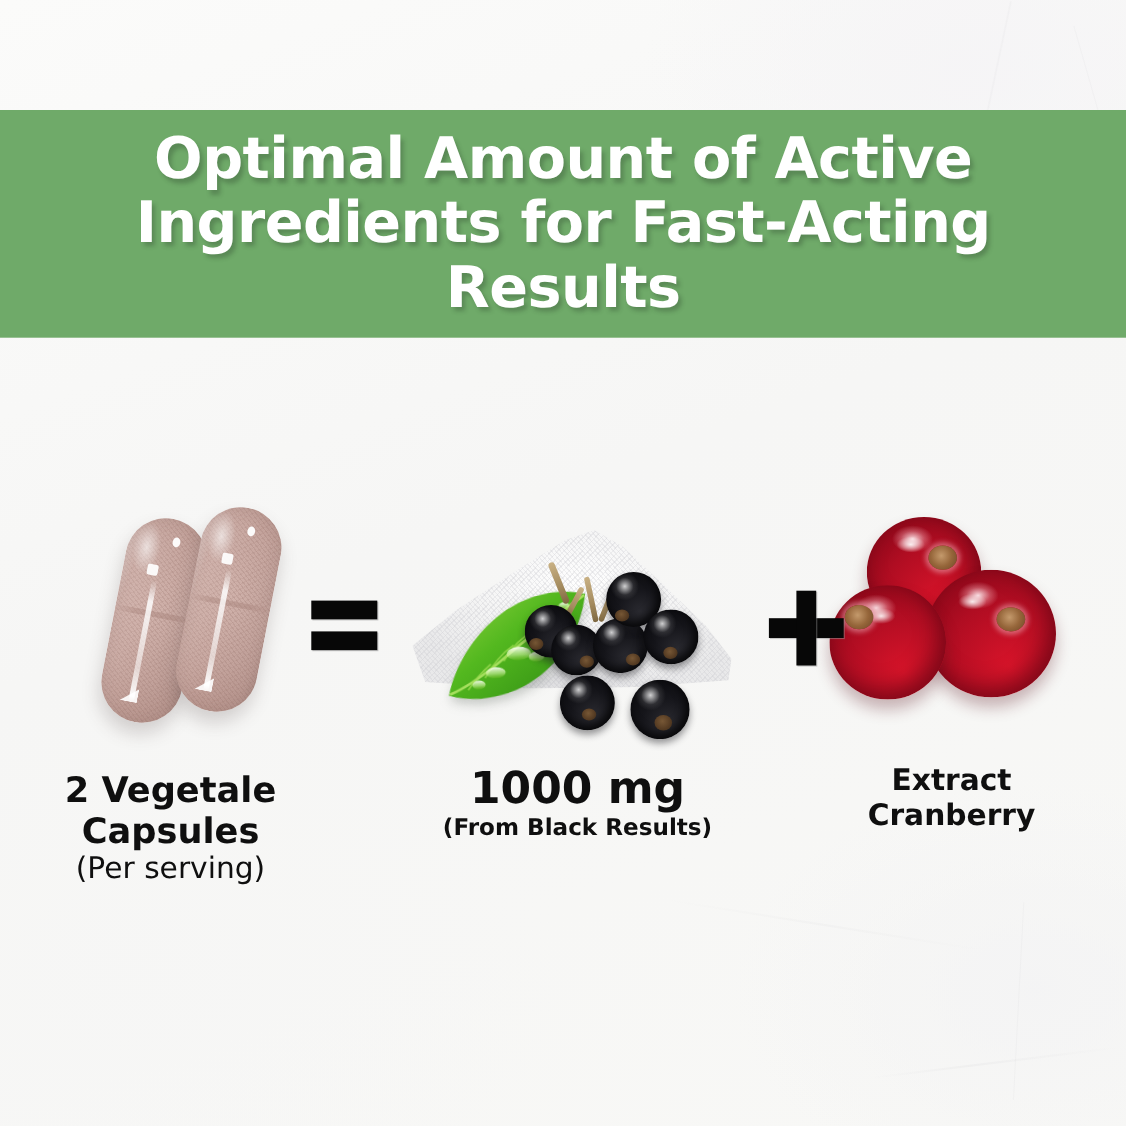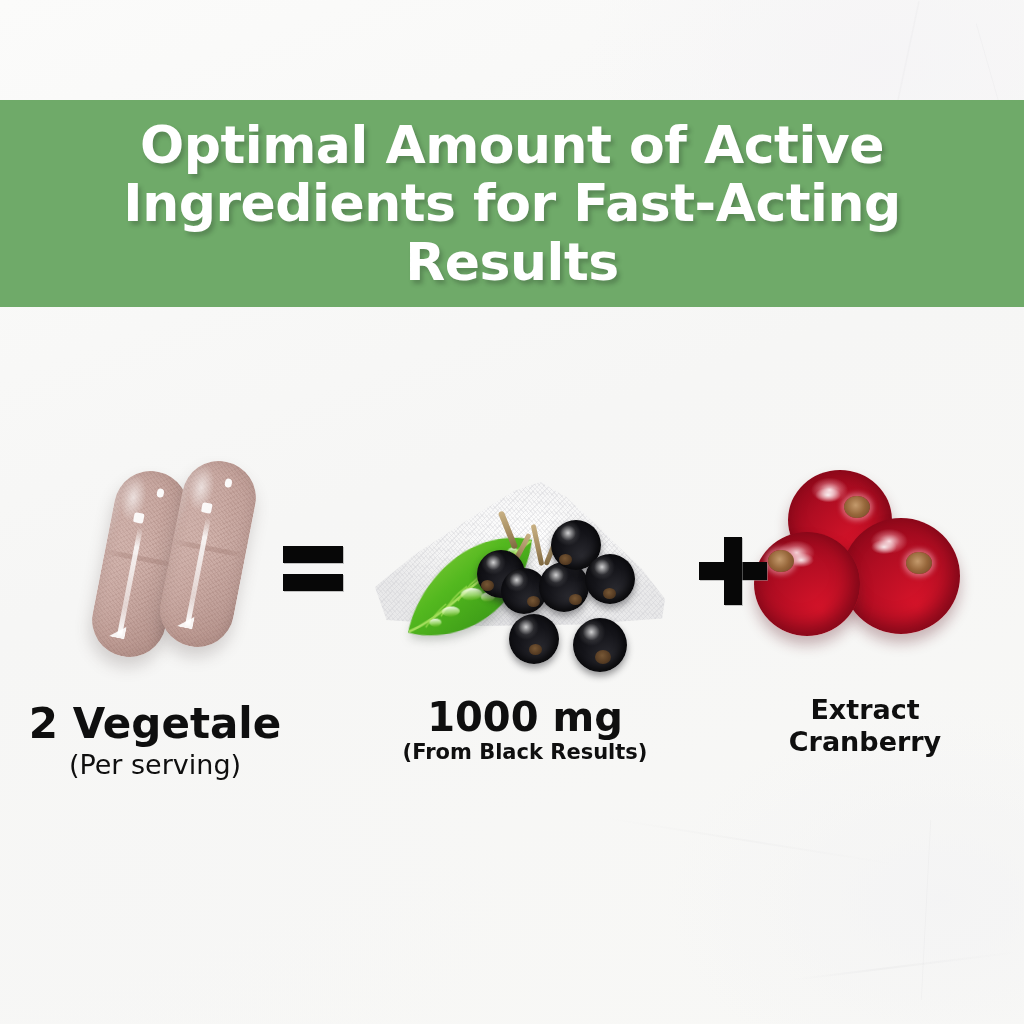--- a/index.html
+++ b/index.html
@@ -88,21 +88,21 @@
   .art {
     position: relative;
     height: 250px;
   }
 
   .caption {
     text-align: center;
     color: #0f0f0f;
     font-family: "DejaVu Sans", sans-serif;
   }
-  .cap-big    { font-size: 42px; font-weight: bold; line-height: 1.16; }
+  .cap-big    { font-size: 32px; font-weight: bold; line-height: 1.16; }
   .cap-mid    { font-size: 27px; font-weight: bold; line-height: 1.2; }
   .cap-small  { font-size: 21px; font-weight: bold; line-height: 1.2; }
   .cap-light  { font-size: 27px; font-weight: normal; line-height: 1.2; }
 
   
   .op {
     position: absolute;
     color: #050505;
   }
   #equals-op { left: 283px; top: 543px; width: 62px; height: 52px; }
@@ -299,20 +299,21 @@
             <div class="seam"></div>
             <div class="gloss-dot"></div>
             <div class="gloss-sq"></div>
             <div class="streak"></div>
             <div class="streak-foot"></div>
           </div>
         </div>
       </div>
       <div class="caption" style="margin-top:20px;">
         <div class="cap-big">2 Vegetale</div>
+        <div class="cap-big">Capsules</div>
         <div class="cap-light">(Per serving)</div>
       </div>
     </div>
 
     <div class="col" style="left:365px; width:320px;">
       <div class="art">
         <div id="mannose-art">
 
           <div class="powder"></div>
           <div class="powder-edge"></div>

